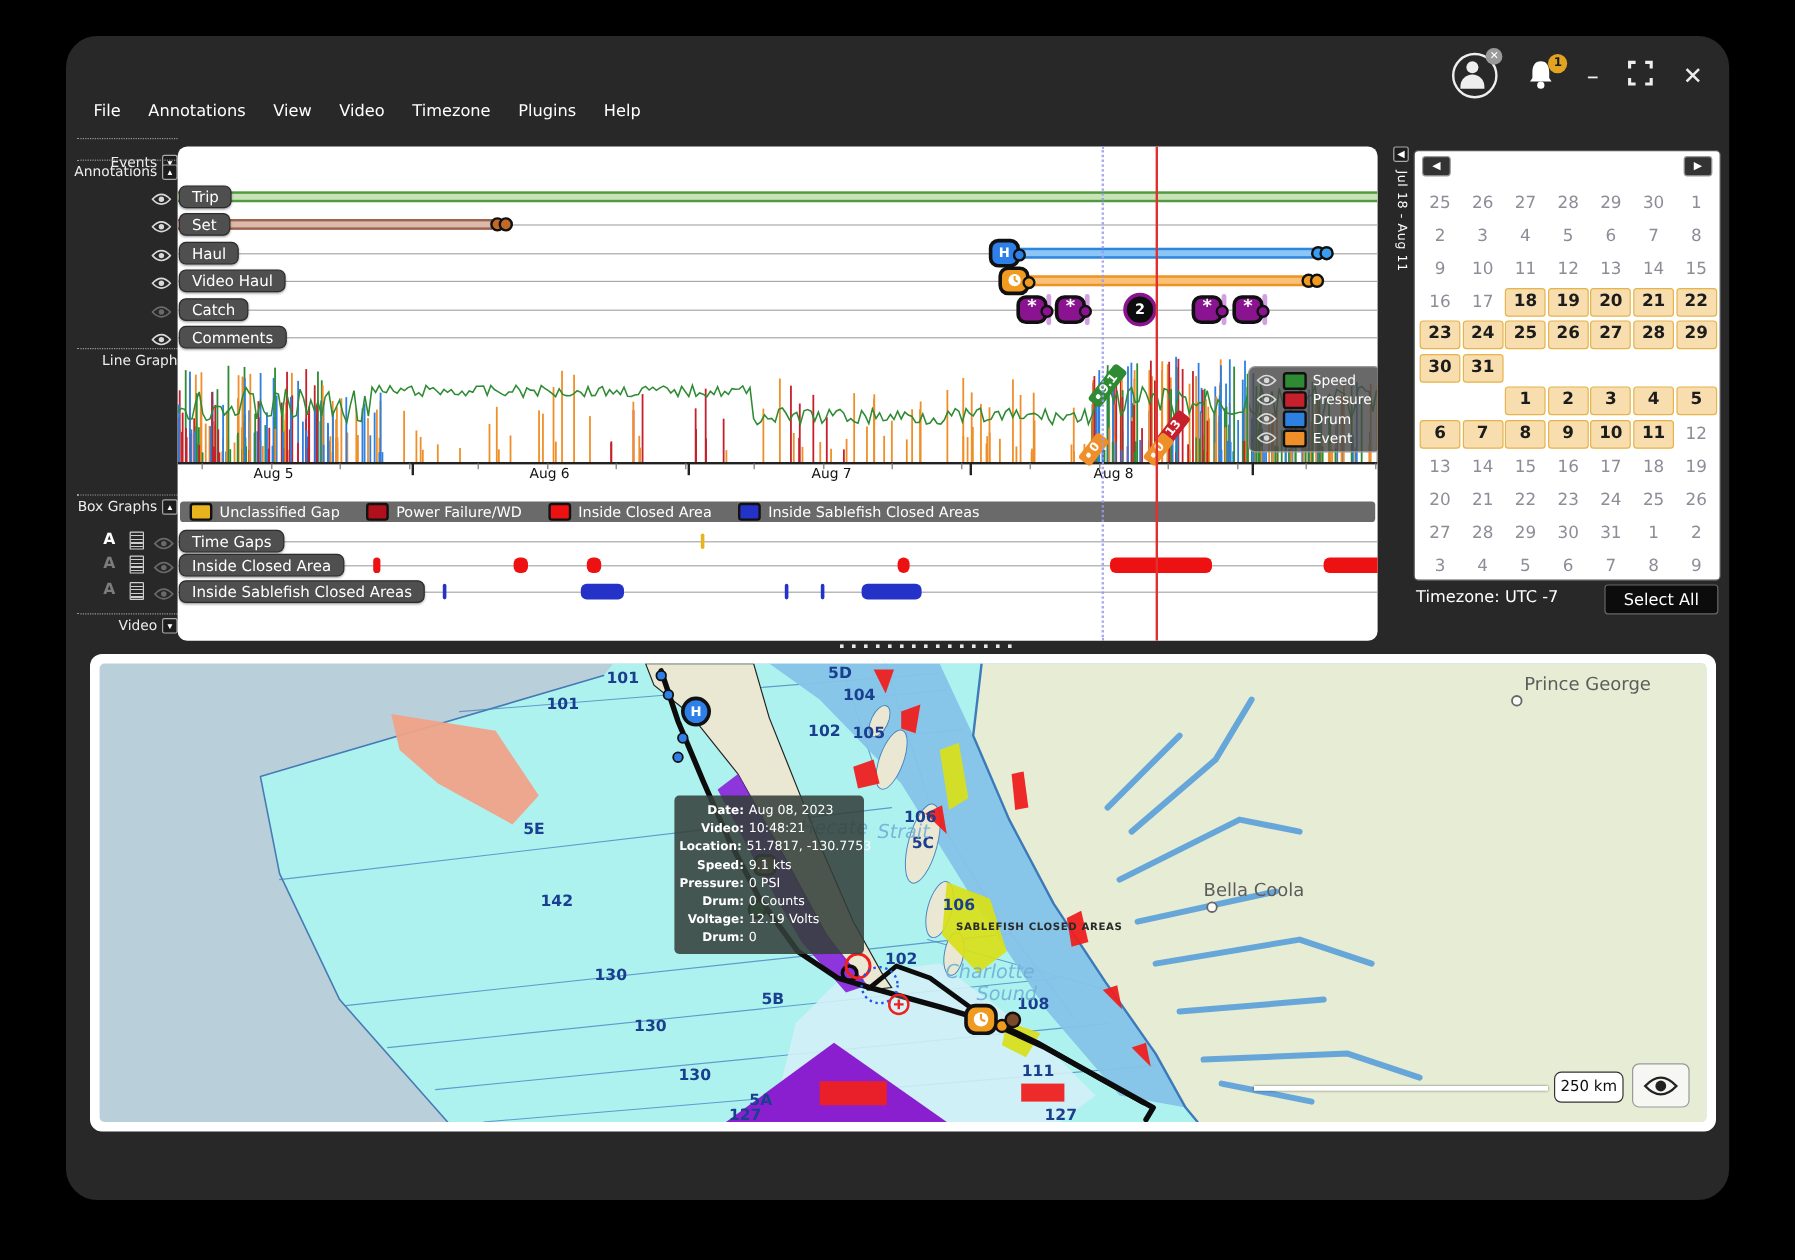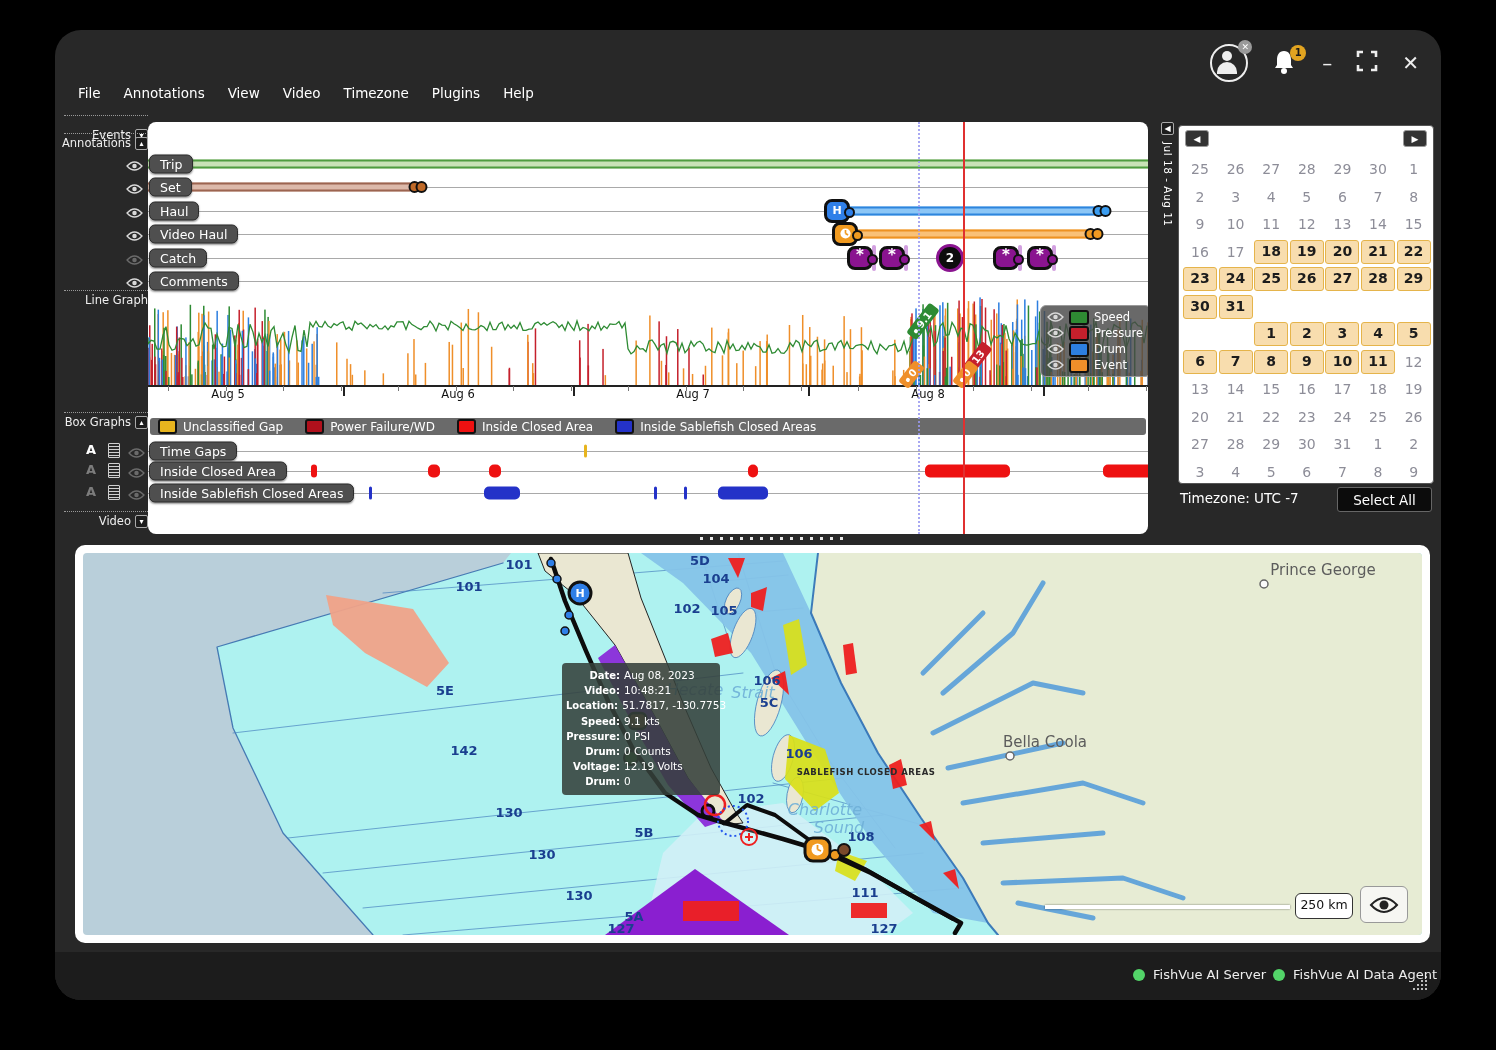--- a/index.html
+++ b/index.html
@@ -1098,24 +1098,13 @@
     <div class="scalelab">250 km</div>
     <button class="eyebtn">
       <svg width="30" height="18" viewBox="0 0 30 18">
         <path d="M2 9 Q15 -5 28 9 Q15 23 2 9 Z" fill="none" stroke="#222" stroke-width="2"></path>
         <circle cx="15" cy="9" r="4.5" fill="#222"></circle>
       </svg>
     </button>
   </div>
 </div>
 
-<div class="statusbar" id="statusbar">
-  <div class="grip"></div>
-<div class="statitem" style="left: 1078px;">
-        <span class="dot" style="background: rgb(83, 212, 105);"></span>
-        <span>FishVue AI Server</span>
-      </div>
-      <div class="statitem" style="left: 1218px;">
-        <span class="dot" style="background: rgb(83, 212, 105);"></span>
-        <span>FishVue AI Data Agent</span>
-      </div>
-    </div>
 </div>
 
 </body></html>

